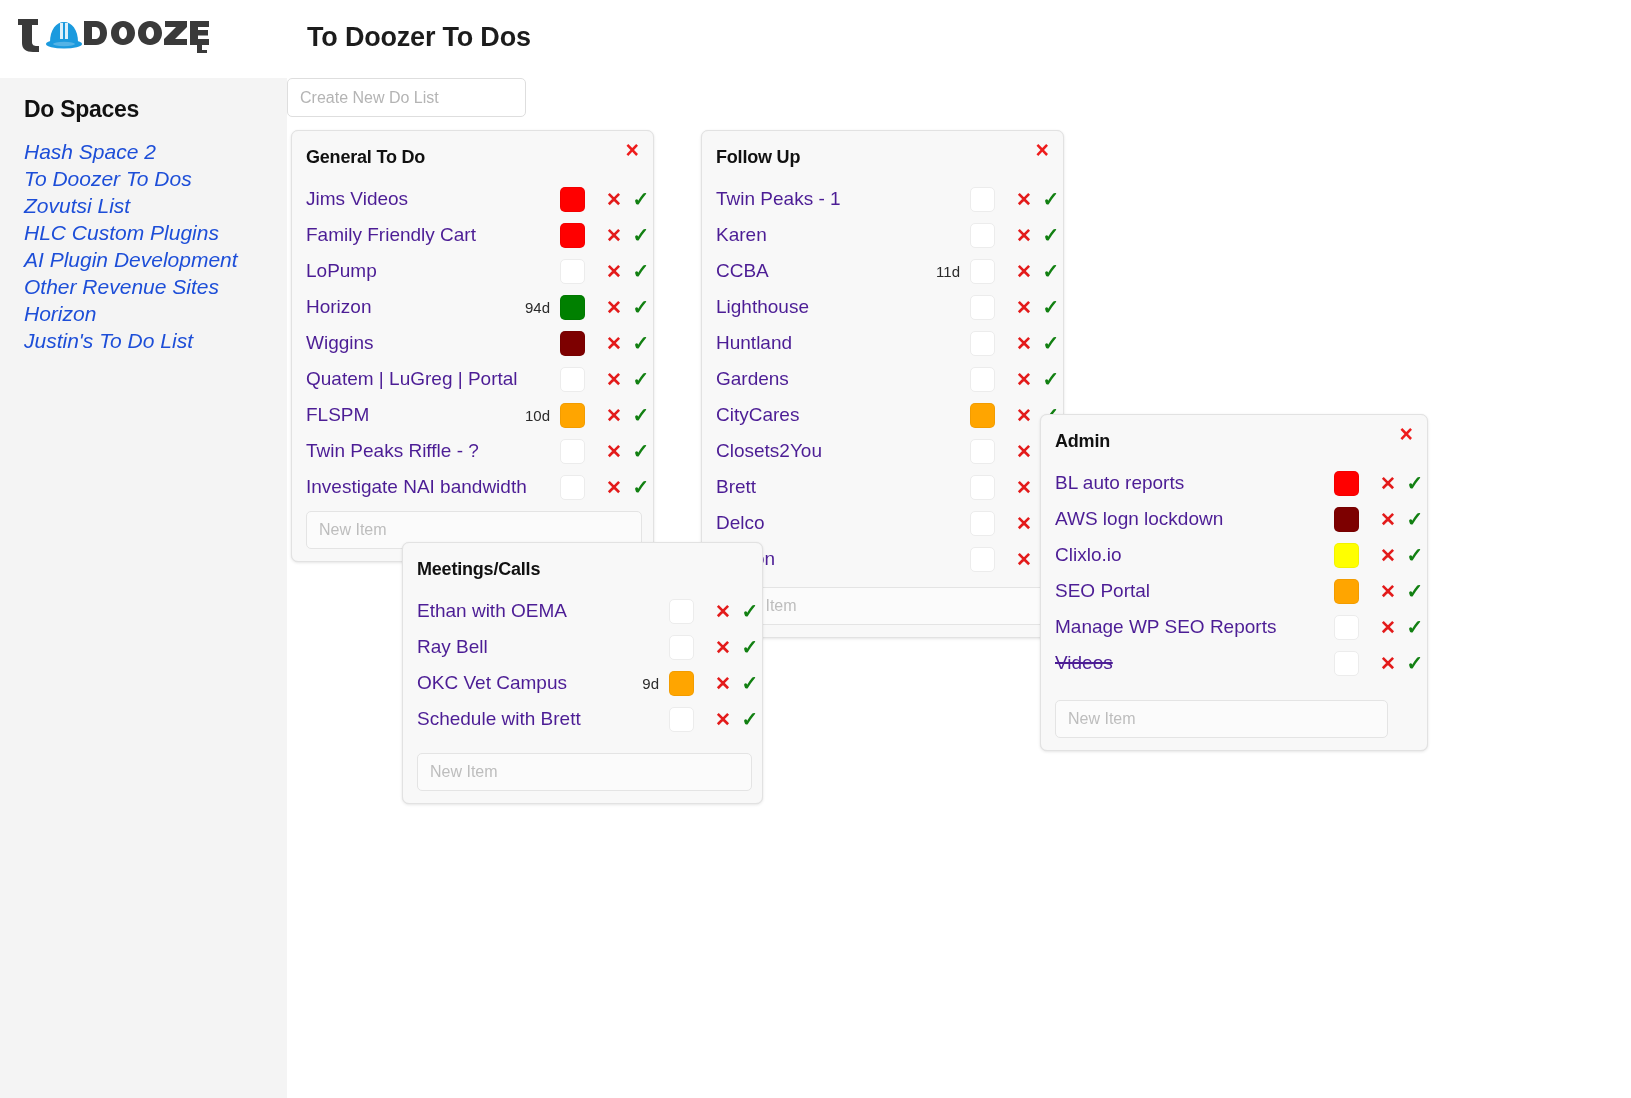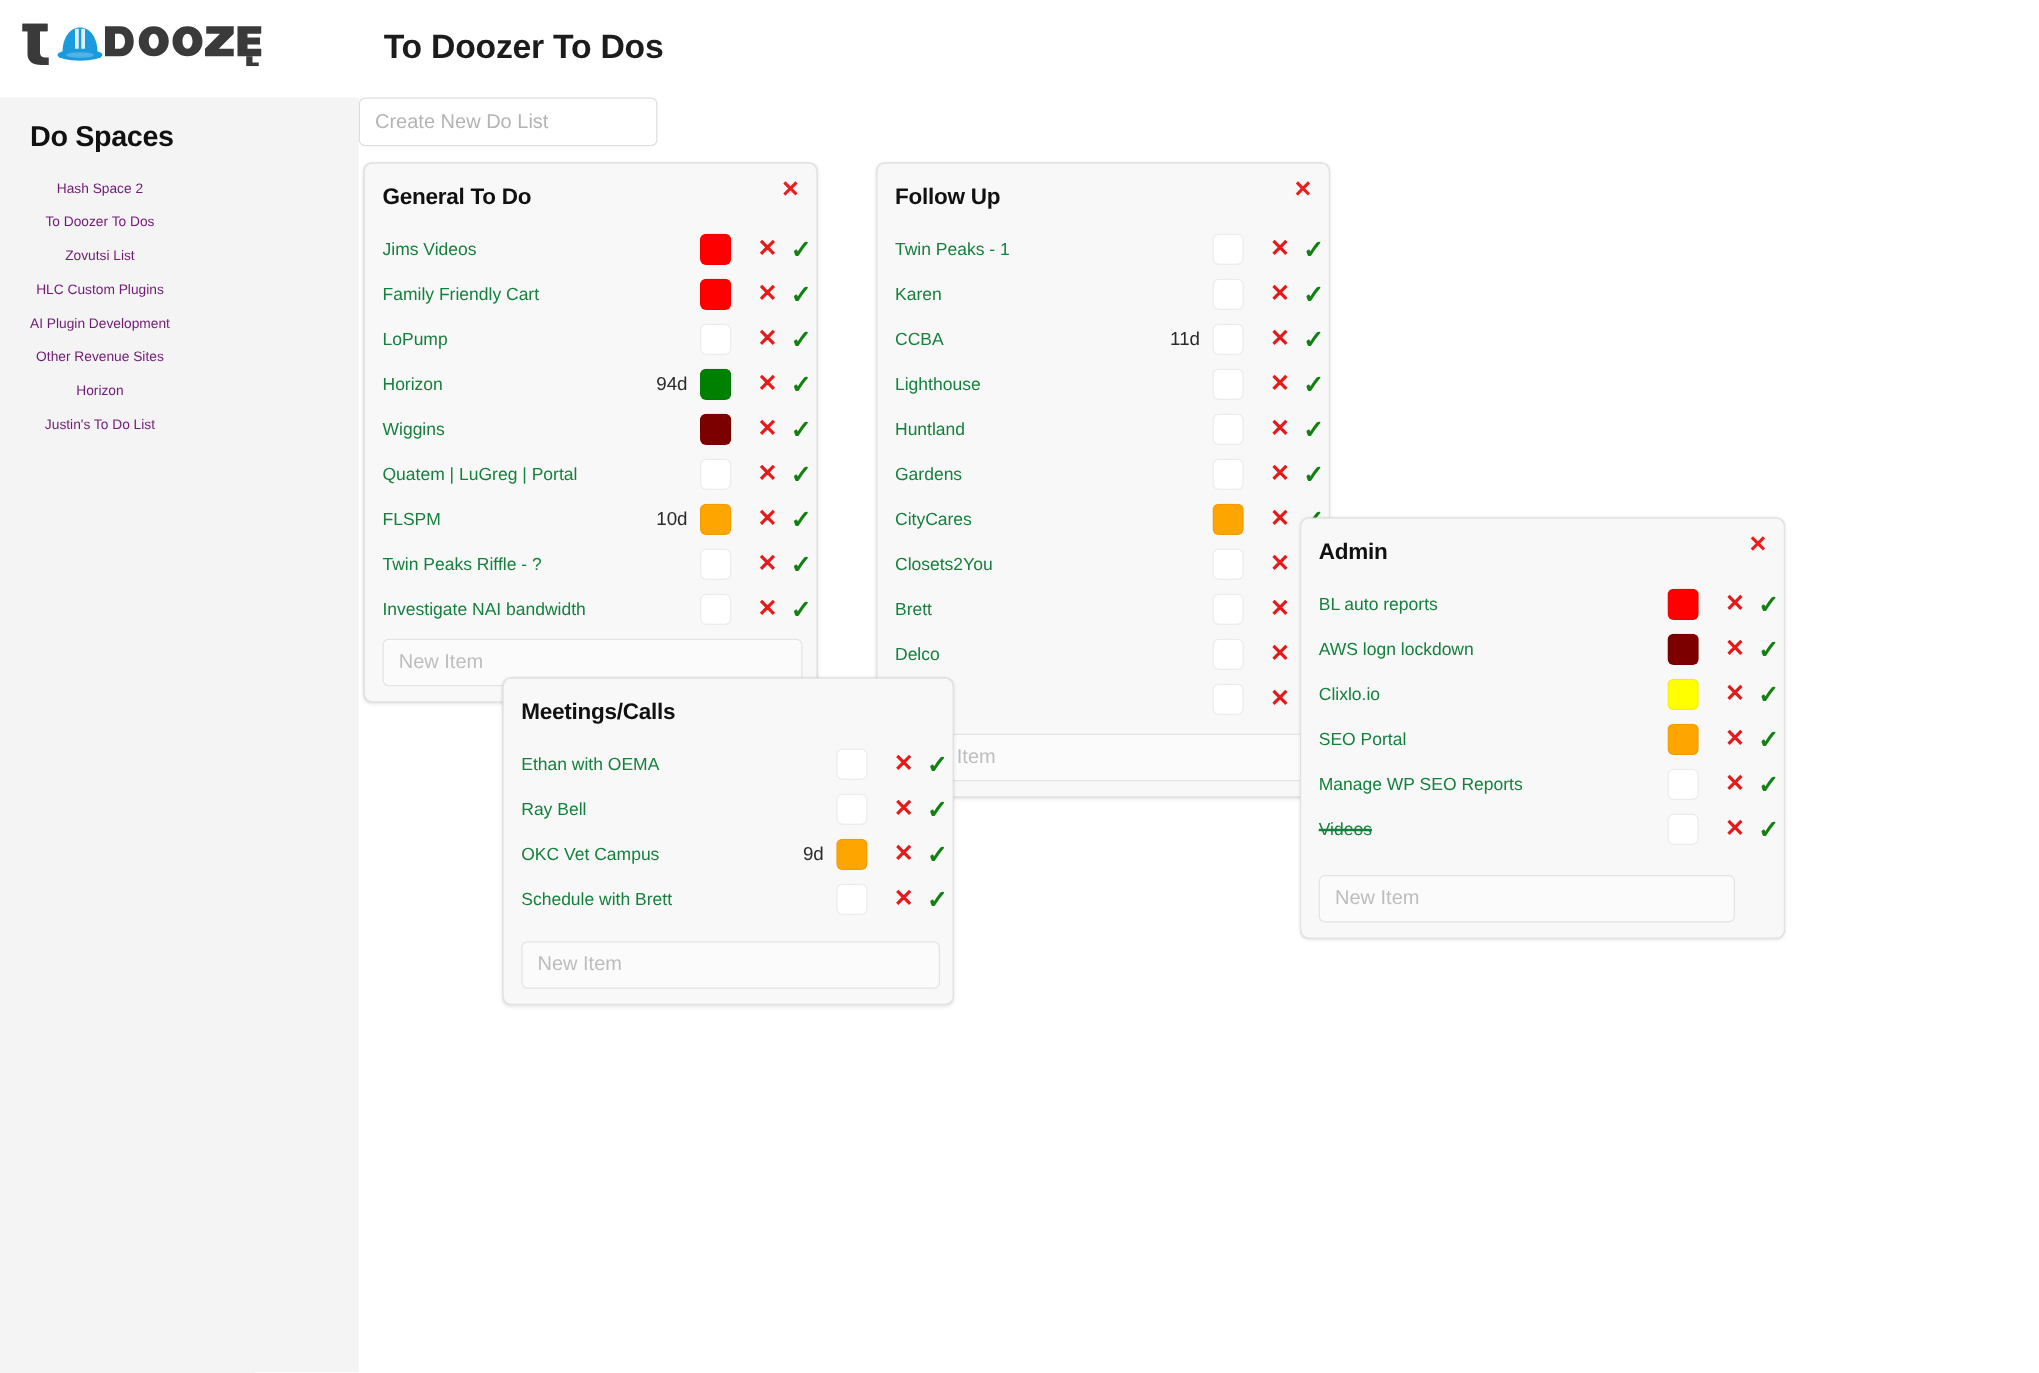--- a/index.html
+++ b/index.html
@@ -19,31 +19,30 @@
   .page-title {
     position: absolute; left: 307px; top: 22px;
     font-size: 27px; font-weight: 700; color: #1c1c1c; letter-spacing: -0.2px;
   }
 
   
   .sidebar {
     position: absolute; left: 0; top: 78px;
     width: 287px; height: 1020px;
     background: #f4f4f4;
-    text-align: center;
   }
   .sidebar-title {
     position: absolute; left: 24px; top: 18px;
     font-size: 23px; font-weight: 700; color: #111; letter-spacing: -0.3px;
   }
   .sidebar-list { position: absolute; left: 24px; top: 60px; }
   .sidebar-link {
     display: block;
-    font-size: 11px; color: #701a75; line-height: 27px;
-    text-decoration: none; cursor: pointer; white-space: nowrap;
+    font-size: 21px; color: #1d4ed8; line-height: 27px;
+    text-decoration: none; cursor: pointer; white-space: nowrap; font-style: italic;
   }
 
   
   .create-list-input {
     position: absolute; left: 287px; top: 78px;
     width: 239px; height: 39px;
     margin: 0; padding: 0 12px;
     border: 1px solid #dedede; border-radius: 5px;
     background: #fff; font-size: 16px; color: #15803d;
     font-family: "Liberation Sans", sans-serif;
@@ -70,21 +69,21 @@
     cursor: pointer; user-select: none;
   }
   .rows { position: absolute; left: 0; right: 0; top: 50px; }
   .row {
     position: relative;
     height: 36px;
     display: flex; align-items: center;
     padding: 0 0 0 14px;
   }
   .row-label {
-    font-size: 14px; color: #15803d; white-space: nowrap;
+    font-size: 19px; color: #4c1d95; white-space: nowrap;
     flex: 0 0 auto;
   }
   .row-label.struck { text-decoration: line-through; text-decoration-thickness: 1.5px; }
   .row-spacer { flex: 1 1 auto; }
   .row-days {
     font-size: 15px; color: #2b2b2b; white-space: nowrap;
     margin-right: 10px; flex: 0 0 auto;
   }
   .swatch {
     width: 25px; height: 25px; border-radius: 5px;

